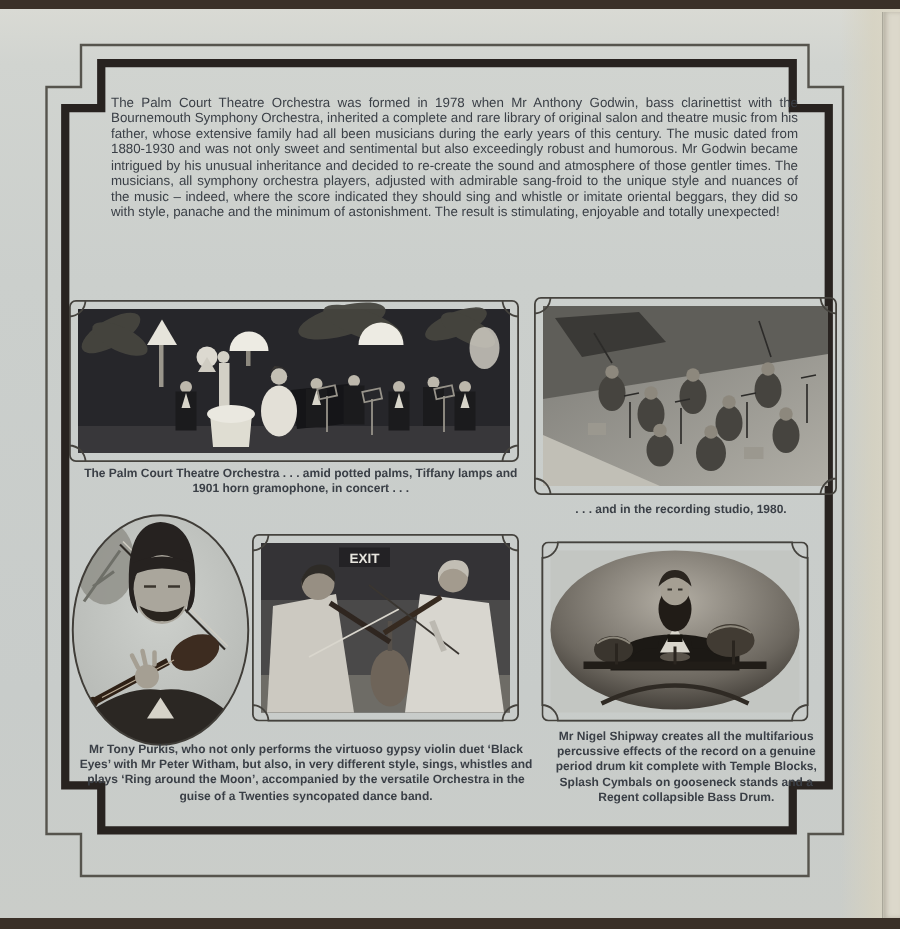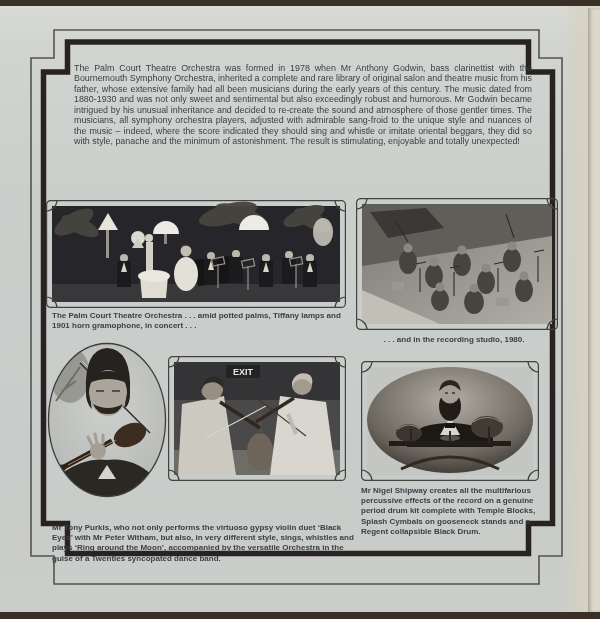--- a/index.html
+++ b/index.html
@@ -23,25 +23,25 @@
     box-shadow:inset 2px 0 3px rgba(120,115,100,0.35);
   }
   svg.frame, svg.art { position:absolute; display:block; }
   .intro {
     position:absolute; left:74px; top:63px; width:458px;
     font-size:8.9px; line-height:10.45px; font-weight:normal;
     color:#3a3f46; text-align:justify;
   }
   .caption {
     position:absolute; font-weight:bold; color:#3a3f46;
-    font-size:8px; line-height:10.2px;
+    font-size:8px; line-height:10.2px;text-align:center;
   }
   .cap-concert { left:52px; top:311px; width:297px; }
   .cap-studio  { left:356px; top:335px; width:196px; text-align:center; }
-  .cap-duet    { left:52px; top:495px; width:304px;margin-top:28px; }
+  .cap-duet    { left:52px; top:495px; width:304px; }
   .cap-perc    { left:361px; top:486px; width:193px; }
   .photo { position:absolute; }
 </style>
 </head>
 <body>
 
 <div class="sleeve"></div>
 <div class="right-strip"></div>
 <div class="right-edge"></div>
 
@@ -290,13 +290,13 @@
     <line x1="50" y1="68" x2="50" y2="82" stroke="#2a251f" stroke-width="2"></line>
     <line x1="89" y1="70" x2="89" y2="82" stroke="#2a251f" stroke-width="2"></line>
     <line x1="128" y1="66" x2="128" y2="82" stroke="#2a251f" stroke-width="2"></line>
     <path d="M40 108 Q89 84 138 108" stroke="#2f2a24" stroke-width="3" fill="none"></path>
   </g>
   <g fill="none" stroke="#45433e" stroke-width="1.2">
     <rect x="0.6" y="0.6" width="176.8" height="118.8" rx="4"></rect>
     <path d="M11 0 H167 A11 11 0 0 0 178 11 V109 A11 11 0 0 0 167 120 H11 A11 11 0 0 0 0 109 V11 A11 11 0 0 0 11 0 Z"></path>
   </g>
 </svg>
-<div class="caption cap-perc">Mr Nigel Shipway creates all the multifarious percussive effects of the record on a genuine period drum kit complete with Temple Blocks, Splash Cymbals on gooseneck stands and a Regent collapsible Black Drum.</div>
+<div class="caption cap-perc">Mr Nigel Shipway creates all the multifarious percussive effects of the record on a genuine period drum kit complete with Temple Blocks, Splash Cymbals on gooseneck stands and a Regent collapsible Bass Drum.</div>
 
 </body></html>

